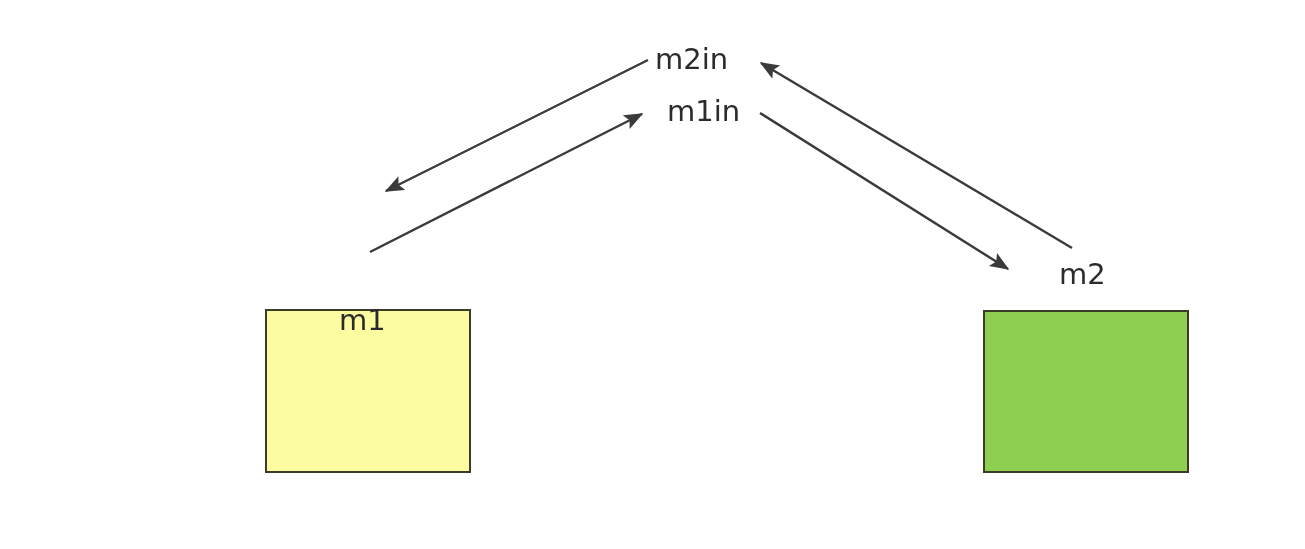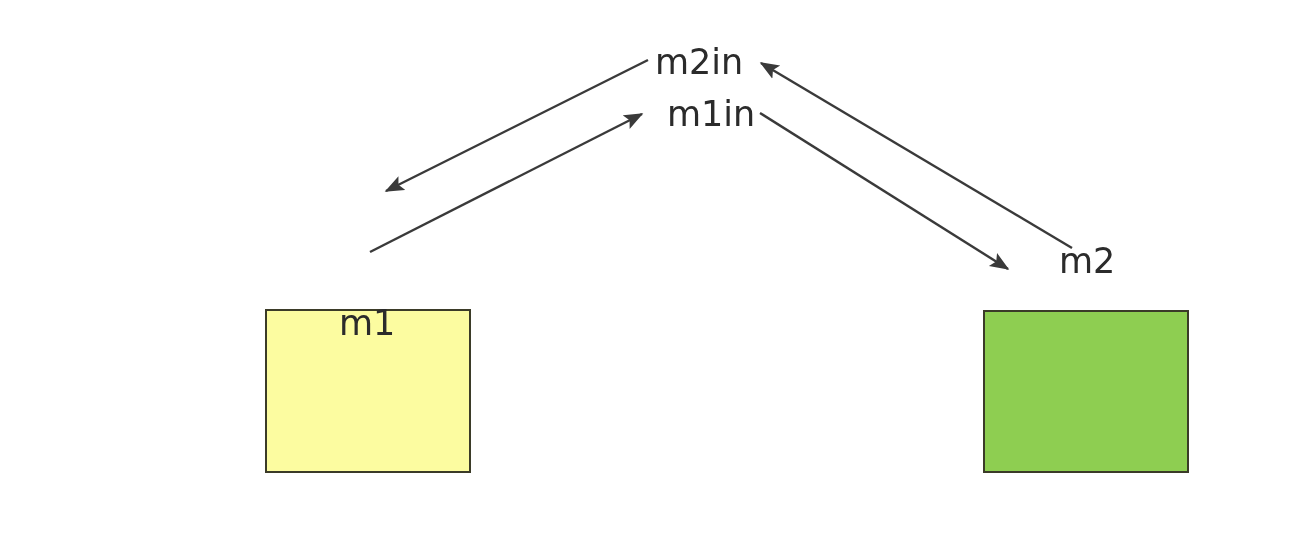--- a/index.html
+++ b/index.html
@@ -41,28 +41,28 @@
   #box-m2 {
     left: 983px;
     top: 310px;
     width: 206px;
     height: 163px;
     background: #8ece51;
   }
   .node-label {
     position: absolute;
     font-family: "DejaVu Sans", "Liberation Sans", sans-serif;
-    font-size: 35px;
+    font-size: 29px;
     line-height: 1;
     color: #2b2b2b;
     white-space: nowrap;
     letter-spacing: 0px;
   }
   #label-m1 { left: 339px; top: 260px; margin-top: 46px; }
-  #label-m2 { left: 1059px; top: 244px; }
+  #label-m2 { left: 1059px; top: 260px; }
   #label-m2in { left: 655px; top: 45px; }
   #label-m1in { left: 667px; top: 97px; }
 </style>
 </head>
 <body>
 
 <div id="canvas">
 
   <svg id="diagram-svg" viewBox="0 0 1305 549" xmlns="http://www.w3.org/2000/svg">
     <defs>

